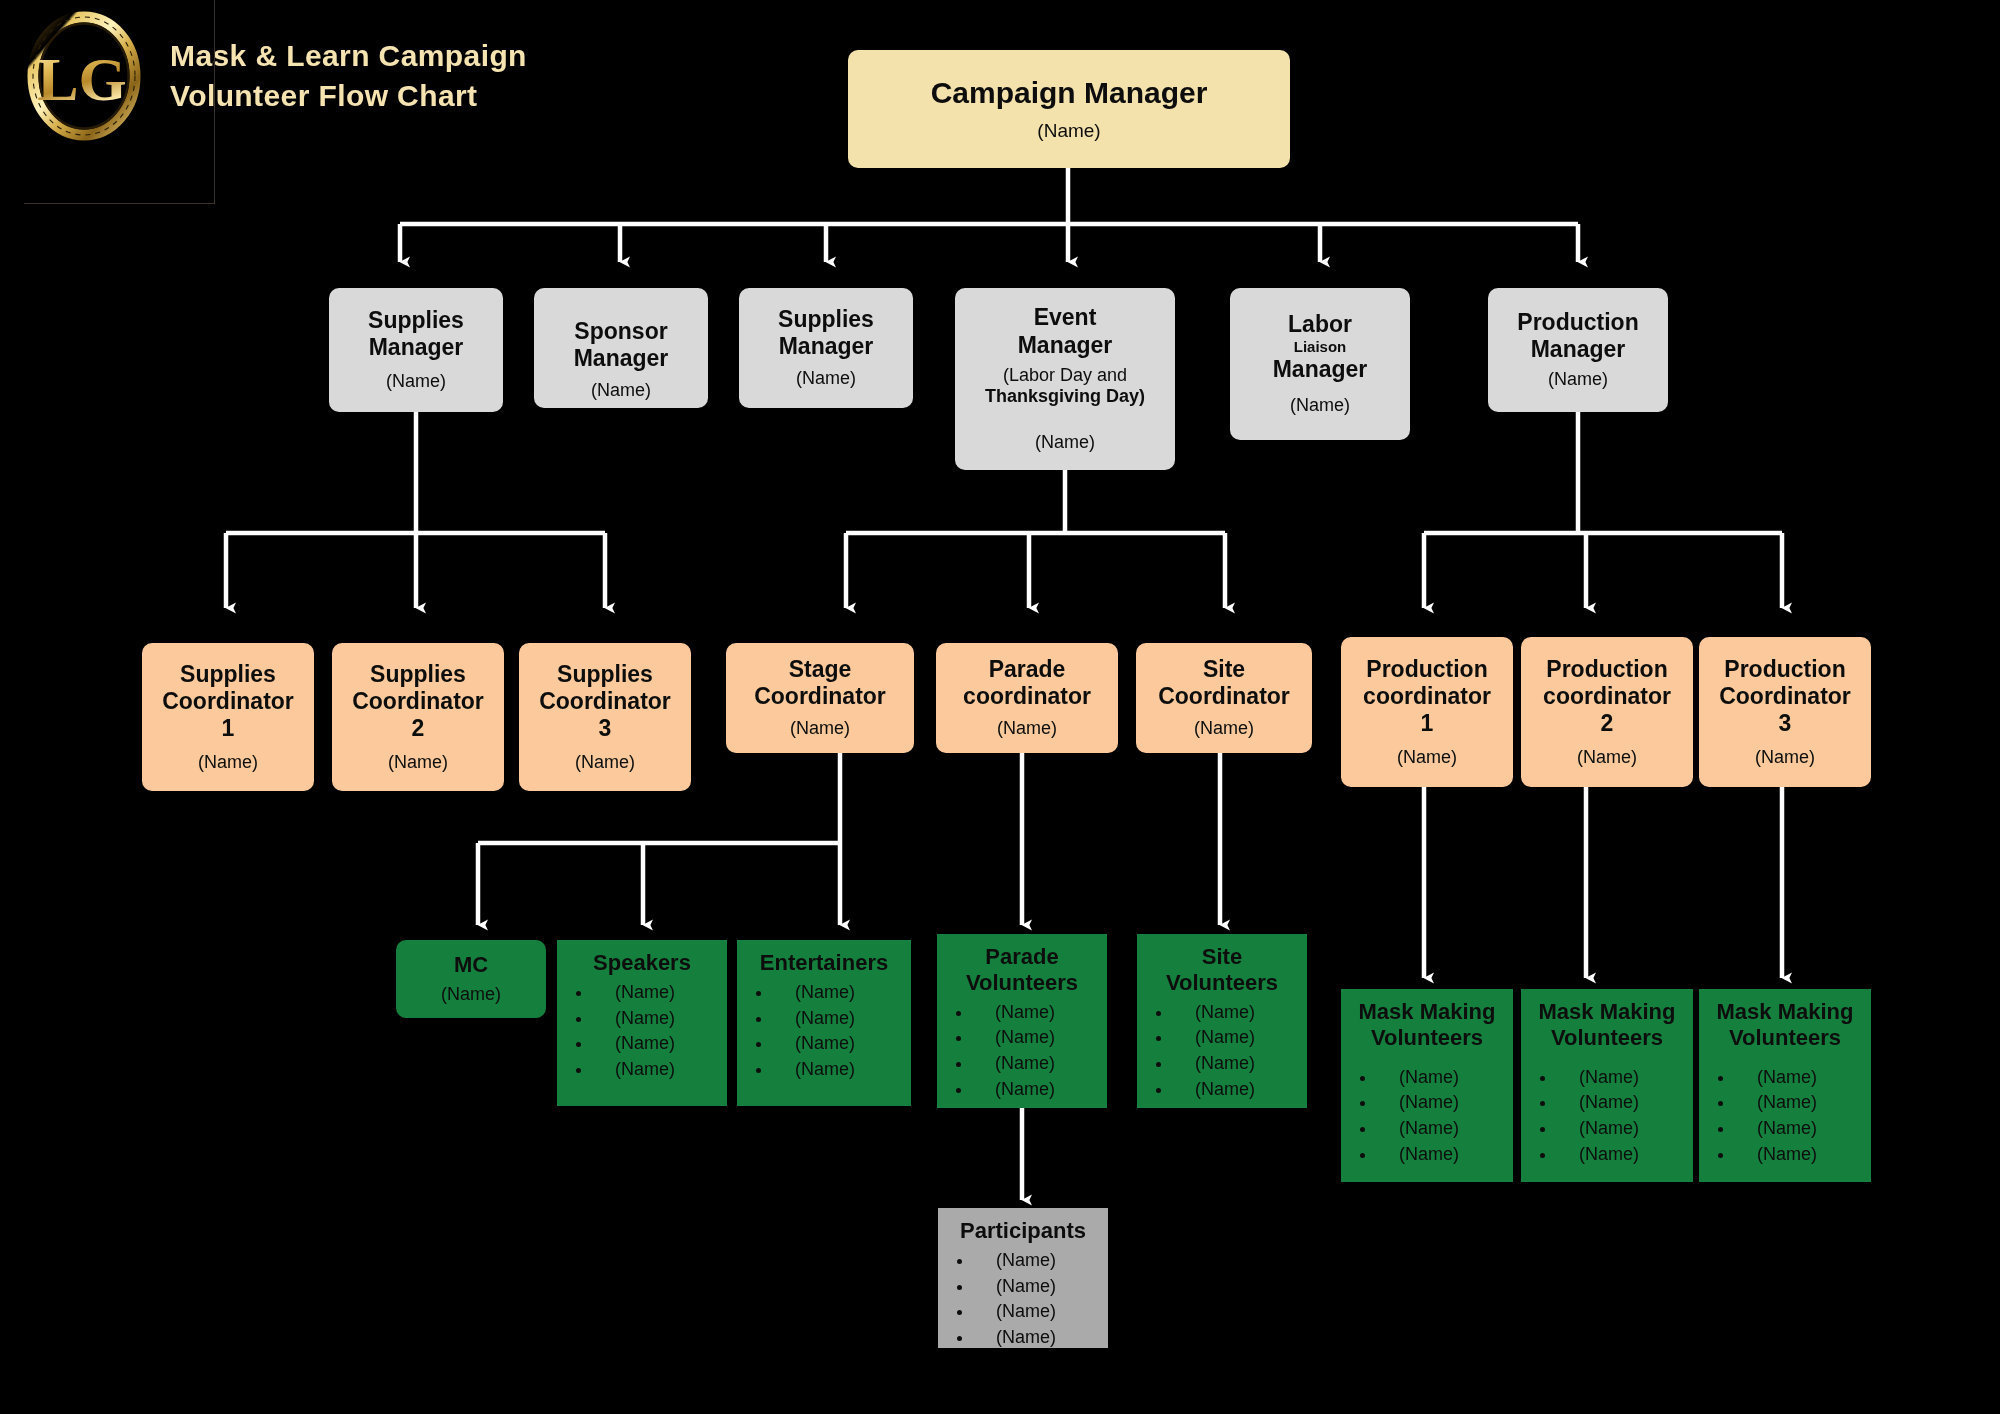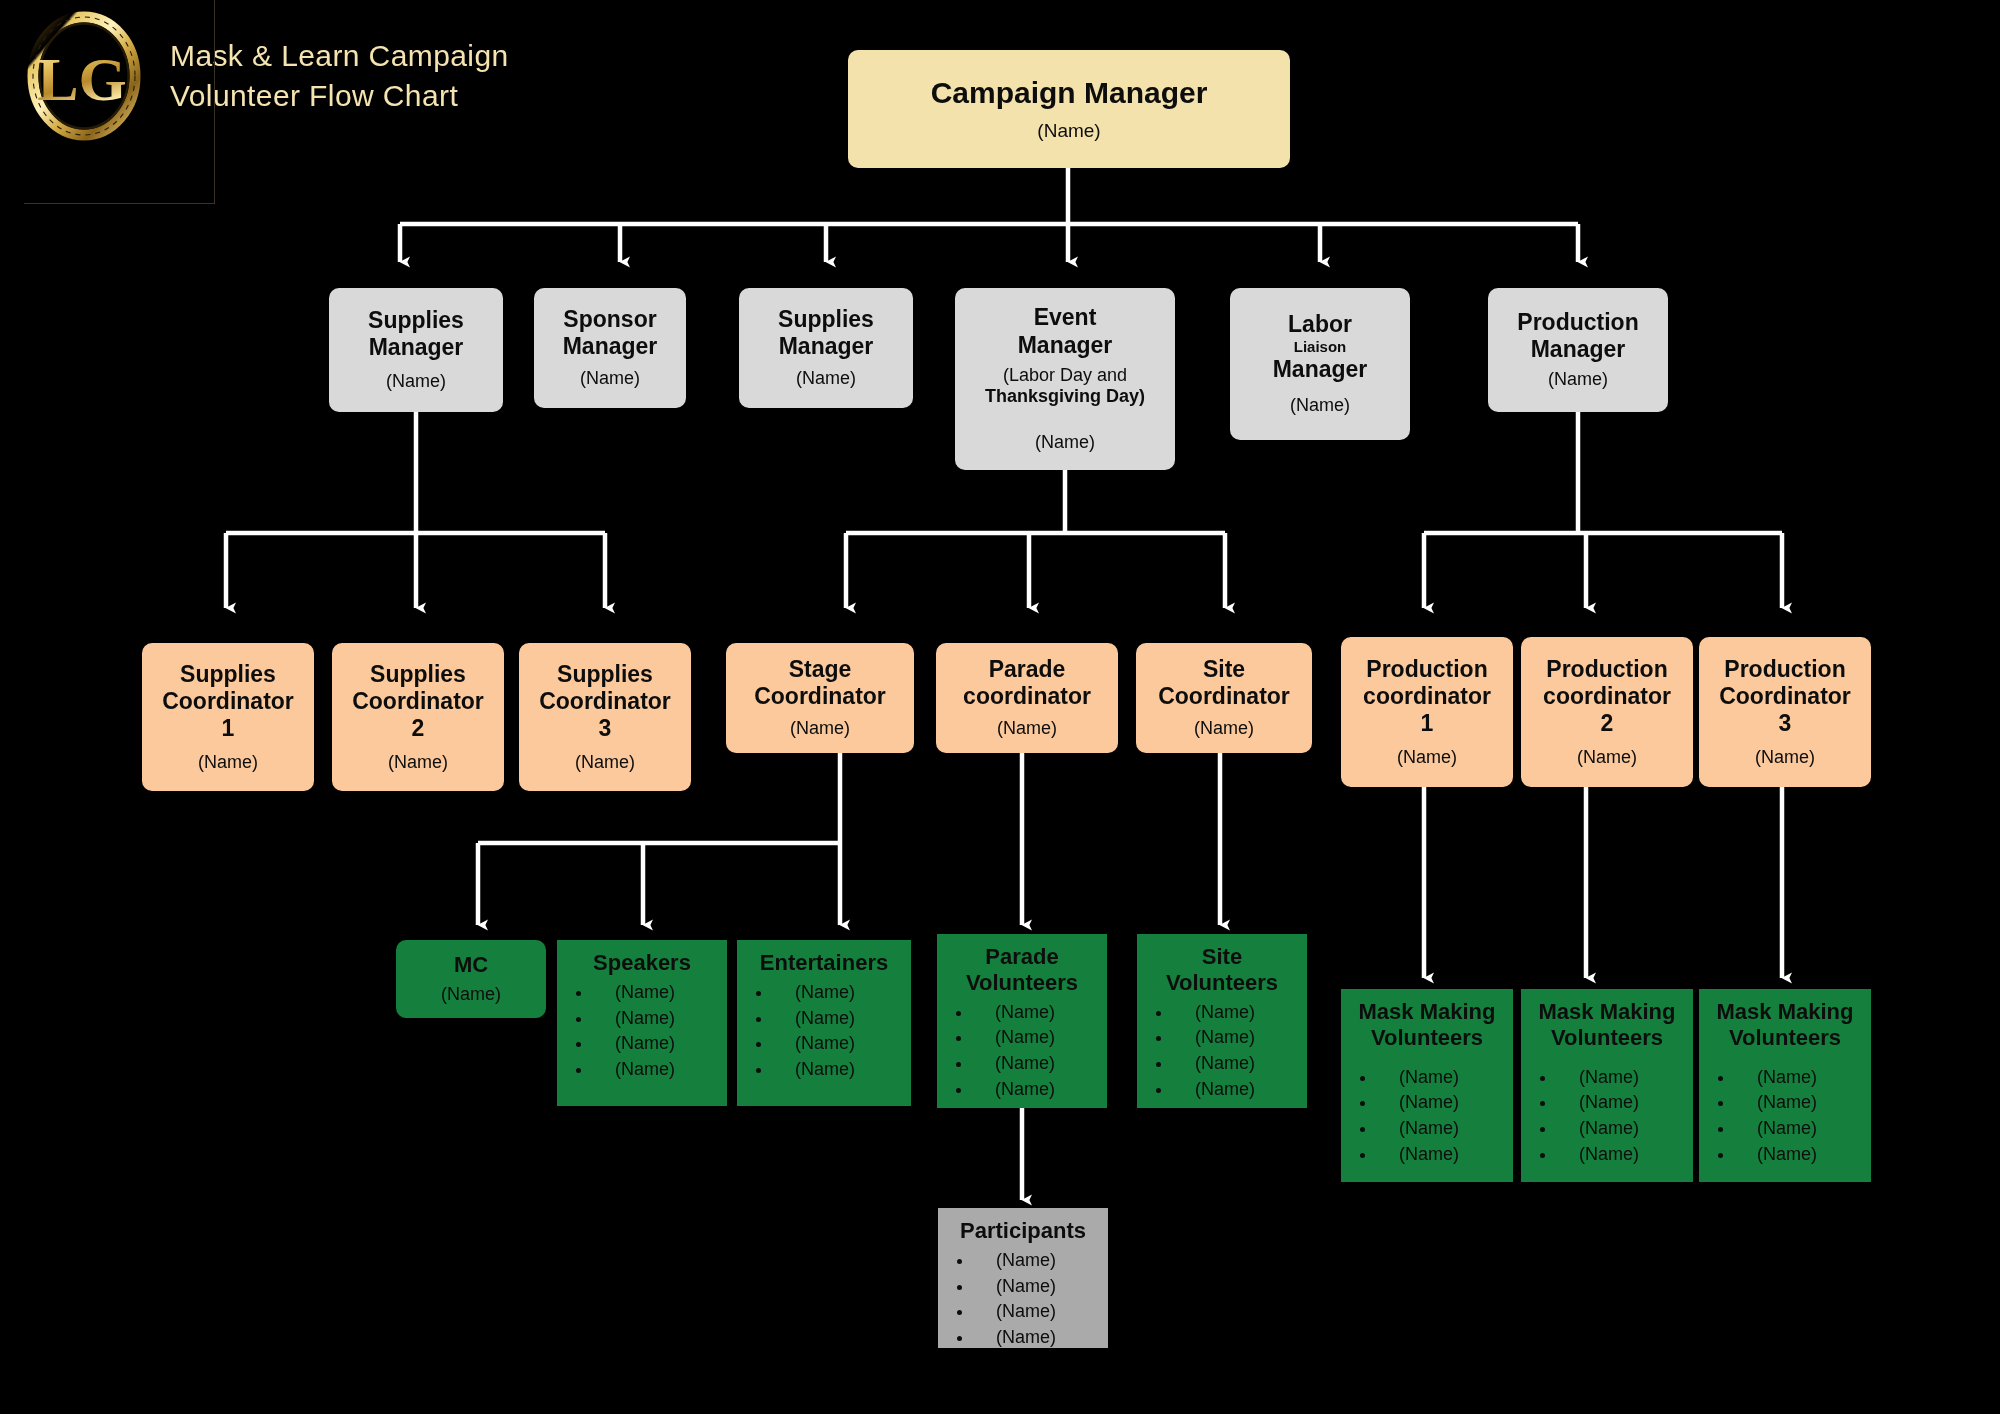--- a/index.html
+++ b/index.html
@@ -10,21 +10,21 @@
   #stage{position:absolute;left:0;top:0;width:2000px;height:1414px;}
 
   
   #wires{position:absolute;left:0;top:0;width:2000px;height:1414px;pointer-events:none;}
 
   
   .header{position:absolute;left:24px;top:8px;display:flex;align-items:center;gap:26px;}
   .logo{position:relative;width:120px;height:136px;flex:0 0 auto;}
   .title-block{line-height:1.33;}
   .title-line{
-    color:#F5E3B0;font-size:30px;letter-spacing:.4px;font-weight:400;white-space:nowrap;
+    color:#F5E3B0;font-size:30px;letter-spacing:.4px;font-weight:700;white-space:nowrap;
   }
   .headerframe{position:absolute;left:0;top:-10px;width:190px;height:205px;border-right:1px solid #3a3325;border-bottom:1px solid #3a3325;}
 
   
   .node{
     position:absolute;box-sizing:border-box;
     display:flex;flex-direction:column;justify-content:center;align-items:center;
     text-align:center;color:#0d0d0d;padding:6px 6px;border-radius:10px;
   }
   .node .ttl{font-weight:bold;line-height:1.18;}
@@ -145,21 +145,21 @@
     <div class="ttl" style="font-size:30px;">Campaign Manager</div>
     <div class="sub" style="font-size:19px;margin-top:10px;">(Name)</div>
   </div>
 
   <div class="node n-gray" style="left:329px;top:288px;width:174px;height:124px;">
     <div class="ttl" style="font-size:23px;">Supplies</div>
     <div class="ttl" style="font-size:23px;">Manager</div>
     <div class="sub" style="font-size:18px;margin-top:10px;">(Name)</div>
   </div>
 
-  <div class="node n-gray" style="left:534px;top:288px;width:152px;height:120px;">
+  <div class="node n-gray" style="left:534px;top:288px;width:174px;height:120px;justify-content:flex-end;">
     <div class="ttl" style="font-size:23px;">Sponsor</div>
     <div class="ttl" style="font-size:23px;">Manager</div>
     <div class="sub" style="font-size:18px;margin-top:8px;">(Name)</div>
   </div>
 
   <div class="node n-gray" style="left:739px;top:288px;width:174px;height:120px;">
     <div class="ttl" style="font-size:23px;">Supplies</div>
     <div class="ttl" style="font-size:23px;">Manager</div>
     <div class="sub" style="font-size:18px;margin-top:8px;">(Name)</div>
   </div>

